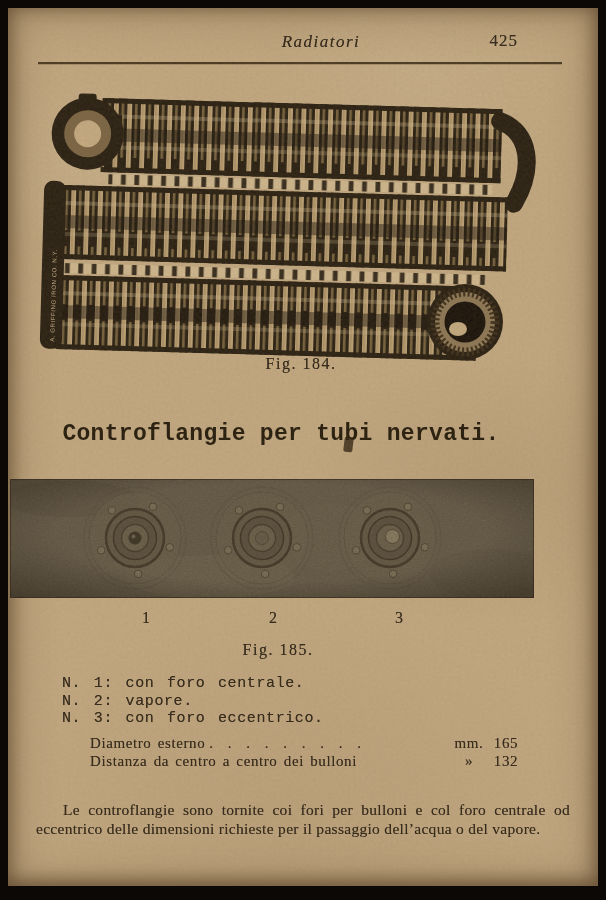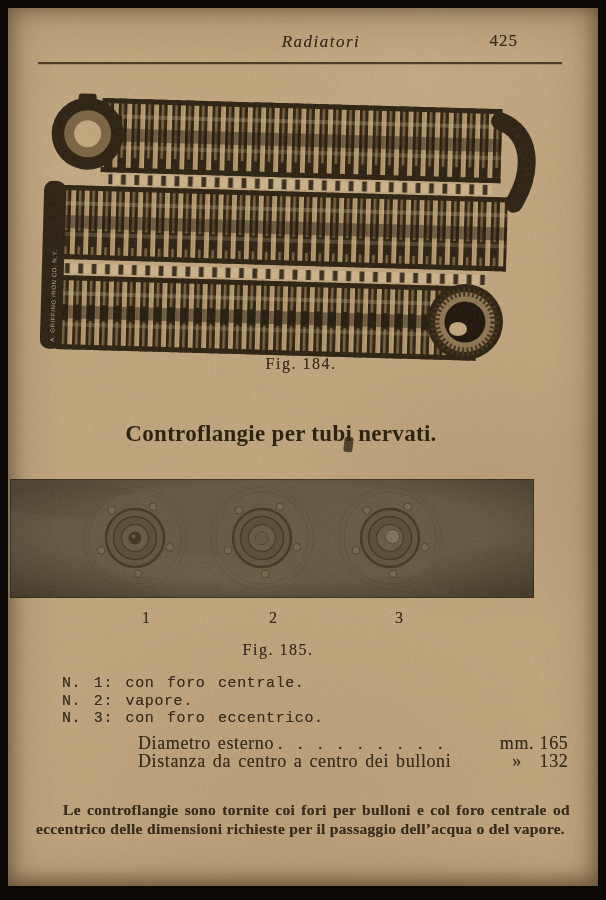--- a/index.html
+++ b/index.html
@@ -32,46 +32,46 @@
   .rule{
     position:absolute;top:54px;left:30px;width:524px;height:2px;
     background:#47361f;box-shadow:0 1px 0 rgba(70,54,31,.25);
   }
   .fig184-svg{position:absolute;left:30px;top:84px;width:524px;height:272px;overflow:visible}
   .caption{font-size:16px;letter-spacing:1.5px;text-align:center;position:absolute}
   .caption-184{top:347px;left:28px;width:530px}
   .caption-185{top:633px;left:5px;width:530px}
   .section-heading{
     position:absolute;top:413px;left:8px;width:530px;text-align:center;
-    font-family:Liberation Serif, serif;font-weight:bold;font-size:23px;
+    font-family:Liberation Mono, monospace;font-weight:bold;font-size:23px;
     color:#201708;letter-spacing:.3px;
   }
   .ink-smudge{
     position:absolute;top:429px;left:336px;width:9px;height:15px;
     background:rgba(40,28,12,.78);border-radius:2px;transform:rotate(7deg);
   }
   .photo-svg{position:absolute;left:2px;top:471px;width:524px;height:119px}
   .flange-number{position:absolute;top:601px;width:20px;text-align:center;font-size:16px}
   .fn1{left:128px}.fn2{left:255px}.fn3{left:381px}
   .legend{
     position:absolute;top:667px;left:54px;font-size:15px;line-height:17.5px;
     letter-spacing:.6px;word-spacing:3px;font-family:Liberation Mono, monospace;
   }
   .specs{
-    position:absolute;top:727px;left:82px;width:432px;font-size:18px;
-    line-height:17.5px;letter-spacing:.6px;word-spacing:2px;margin-left:48px;
+    position:absolute;top:727px;left:82px;width:432px;font-size:15px;
+    line-height:17.5px;letter-spacing:.6px;word-spacing:2px;
   }
   .spec-row{display:flex;align-items:baseline}
   .spec-label{flex:none;white-space:nowrap}
   .spec-leader{flex:1;overflow:hidden;white-space:nowrap;letter-spacing:4.5px;padding:0 4px}
   .spec-unit{flex:none;width:42px;text-align:center}
   .spec-value{flex:none;width:32px;text-align:center}
   .para{
     position:absolute;top:776px;left:28px;width:534px;font-size:15.5px;
-    line-height:19px;text-align:justify;text-indent:27px;letter-spacing:.3px;font-weight:bold;
+    line-height:19px;text-align:justify;text-indent:27px;letter-spacing:.3px;
   }
   .txt{text-shadow:0 0 .5px rgba(43,33,20,.55)}
   .page-grain{
     position:absolute;left:0;top:0;width:590px;height:878px;
     pointer-events:none;opacity:.55;
   }
 </style>
 </head>
 <body>
 

